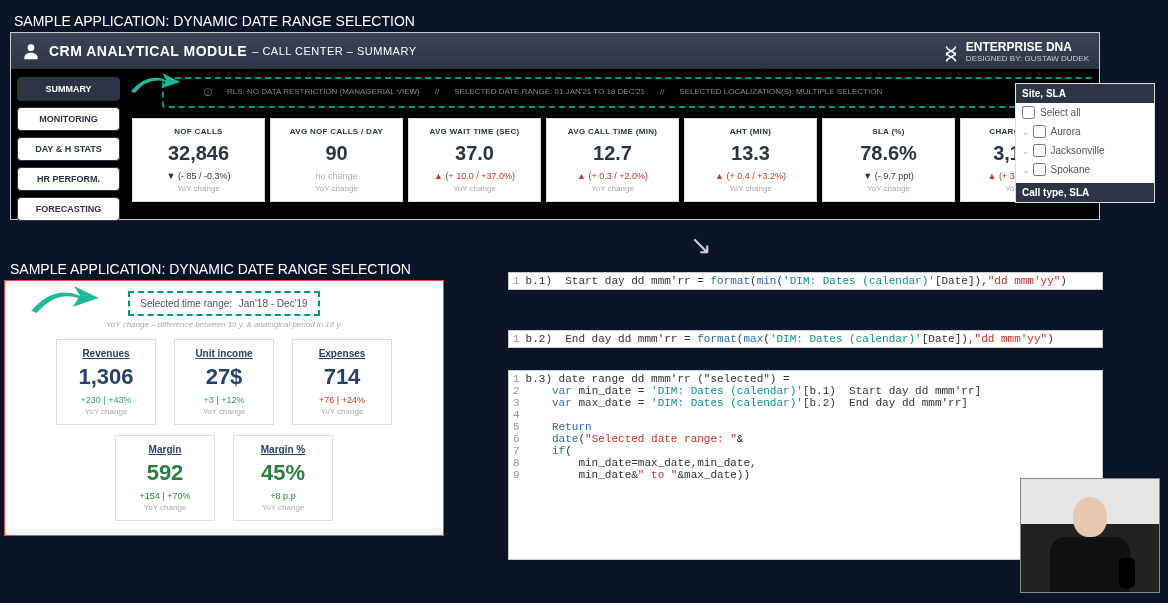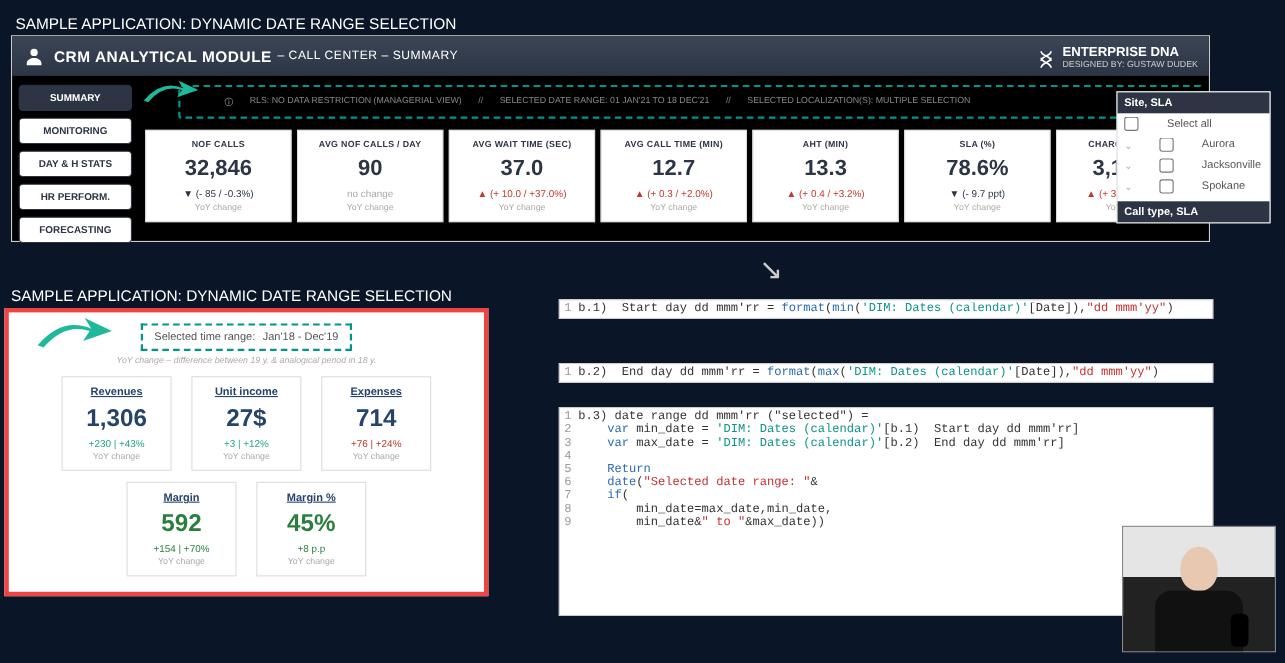--- a/index.html
+++ b/index.html
@@ -59,29 +59,29 @@
   .kpi .kd { font-size:9px; }
   .kpi .kf { font-size:8px; color:#aaa; margin-top:3px;}
   .up { color:#c0392b; } 
   .dn { color:#2d3544;} 
   
   .slabox {
     position:absolute; top:83px; right:13px; width:140px;
     background:#fff; border:1px solid #ddd;
   }
   .slabox .hd { background:#2d3544; color:#fff; font-size:10px; padding:4px 6px; font-weight:bold;}
-  .slabox .row { display:flex; align-items:center; padding:3px 6px; font-size:10px; color:#555;gap:21px;}
+  .slabox .row { display:flex; align-items:center; padding:3px 6px; font-size:10px; color:#555;}
   .slabox .row input { margin-right:5px;}
   .slabox .chev { font-size:9px; color:#aaa; margin-right:3px;}
   
   .mid-arrow { position:absolute; top:230px; left:690px; color:#ccc; font-size:26px; }
   
   .rev-panel {
     position:absolute; top:280px; left:4px; width:440px;
-    background:#fff; border:4px solid #ef4444; padding:10px 14px 14px;
+    background:#fff; border:1px solid #ef4444; padding:10px 14px 14px;
   }
   .rev-panel .arrow2 { position:absolute; left:20px; top:-4px; }
   .rev-panel .arrow2 svg { width:80px; height:45px;}
   .rev-sel { border:2px dashed #009688; font-size:10px; padding:5px 10px; margin-left:100px; margin-right:100px; display:inline-block; color:#555;}
   .rev-sub { font-size:8px; color:#aaa; font-style:italic; text-align:center; margin:4px 0 10px;}
   .rev-cards { display:flex; justify-content:center; gap:18px; flex-wrap:wrap;}
   .rcard { width:100px; border:1px solid #ddd; padding:8px; text-align:center; }
   .rcard .rh { font-size:10px; color:#26436c; text-decoration:underline; font-weight:bold;}
   .rcard .rv { font-size:22px; color:#26436c; font-weight:bold; margin:5px 0;}
   .rcard .rd { font-size:9px; }

